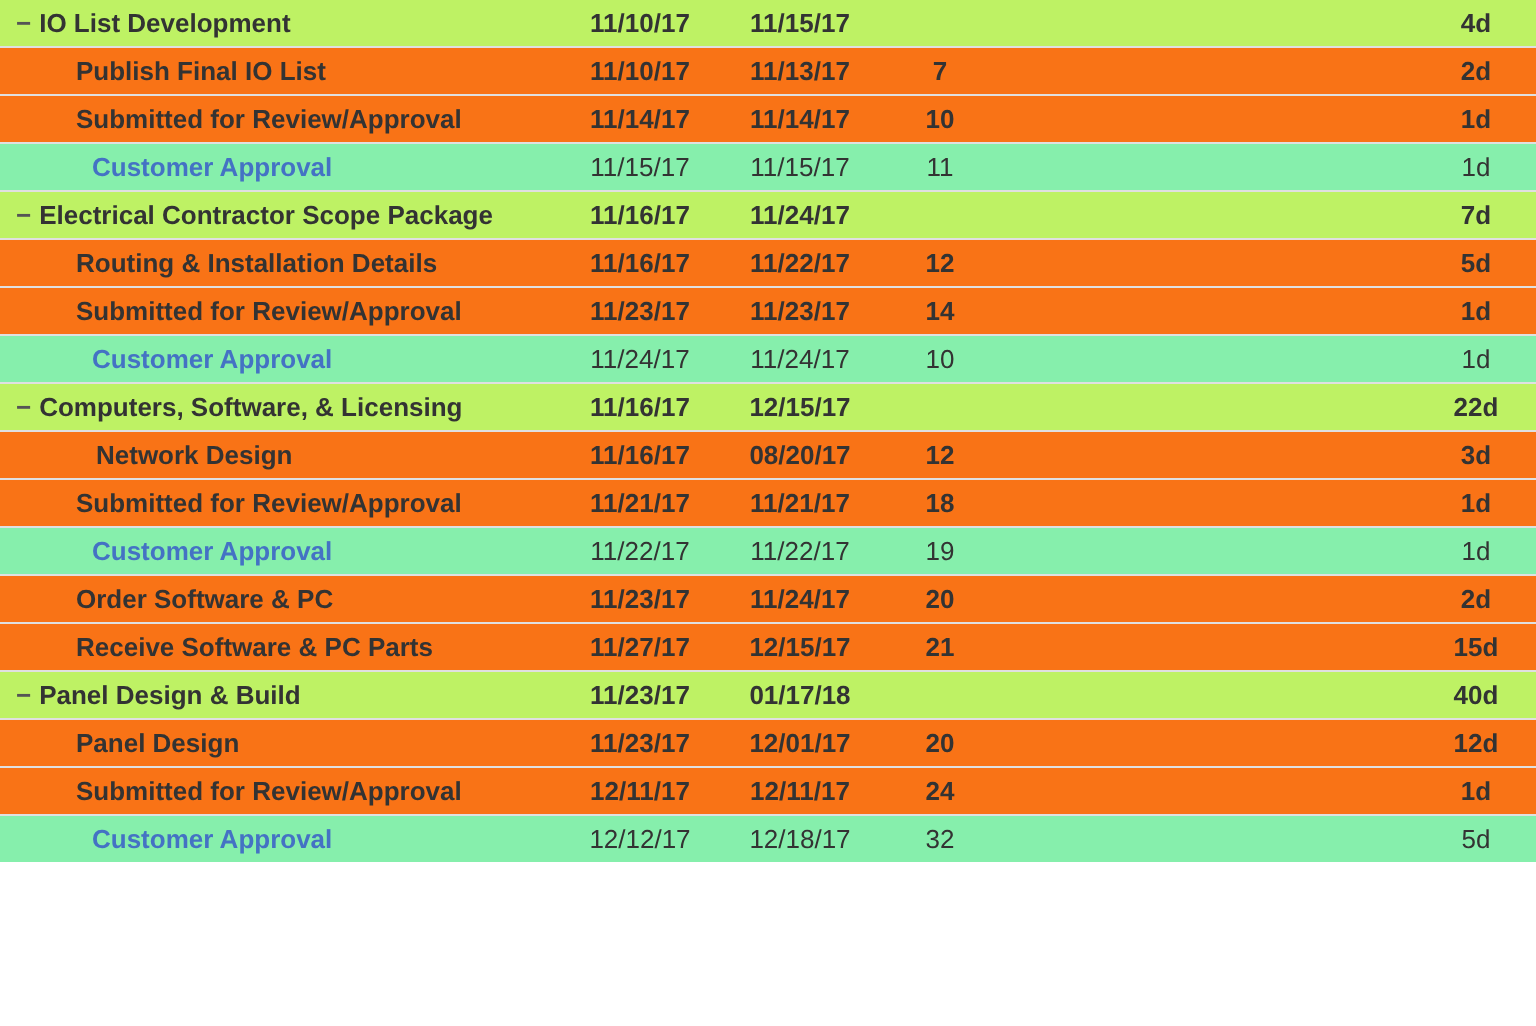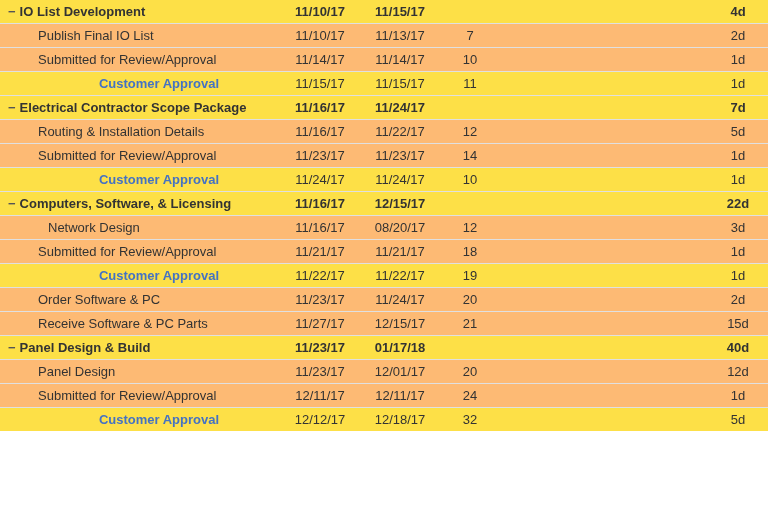--- a/index.html
+++ b/index.html
@@ -23,29 +23,29 @@
     }
     .col-name { width: 280px; }
     .col-start { width: 80px; text-align: center; }
     .col-finish { width: 80px; text-align: center; }
     .col-pred { width: 60px; text-align: center; }
     .col-dur { width: 60px; text-align: center; }
     
     .col-spacer { width: 208px; }
 
     .row-group td {
-      background: #fde047;
+      background: #bef264;
       font-weight: bold;
     }
     .row-task td {
-      background: #fdba74;
+      background: #f97316;
+      font-weight: bold;
     }
     .row-approval td {
-      background: #fde047;
-      text-align: center;
+      background: #86efac;
     }
     .approval-text {
       color: #4472c4;
       font-weight: bold;
     }
     .indent-2 { padding-left: 38px; }
     .group-icon { margin-right: 4px; color: #555; }
   </style>
 </head>
 <body>

